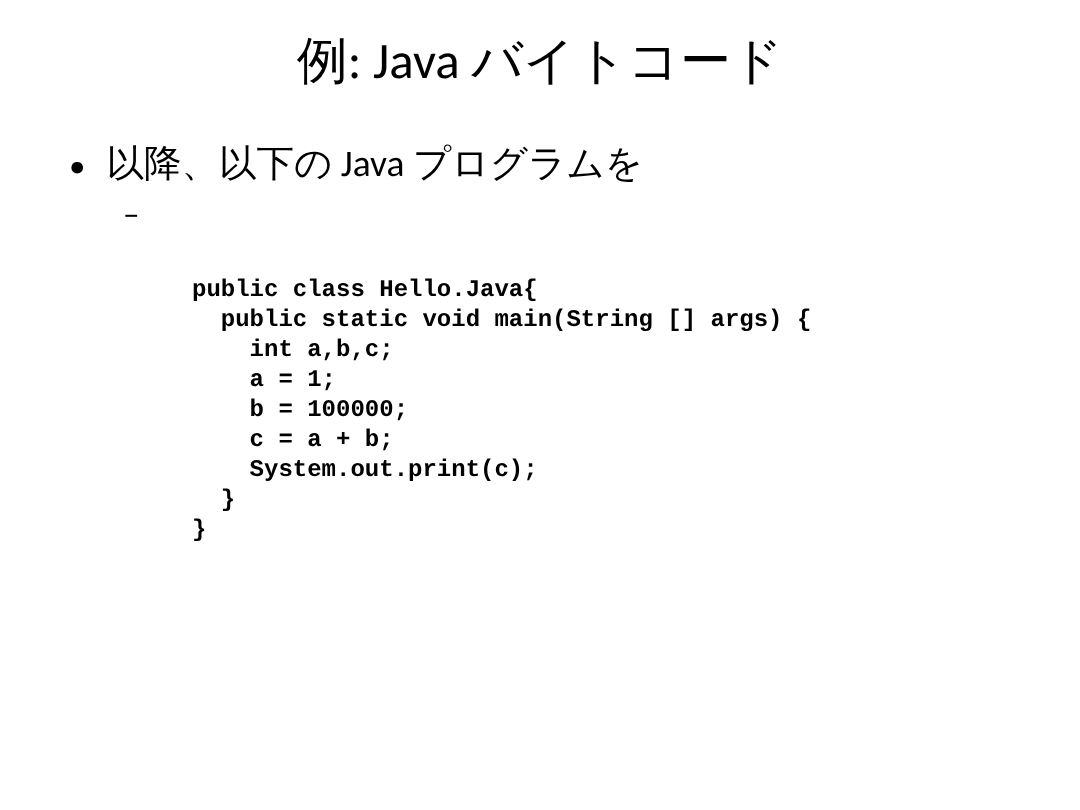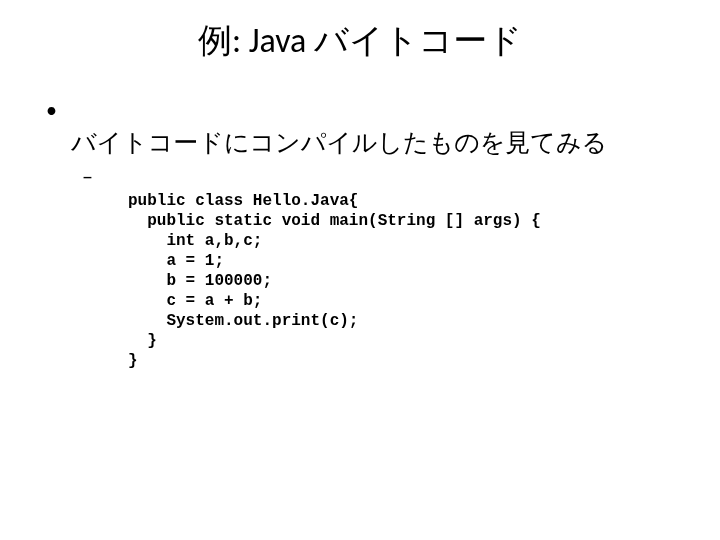--- a/index.html
+++ b/index.html
@@ -46,35 +46,35 @@
     font-family: "Meiryo", "MS PGothic", "Calibri", sans-serif;
   }
   .bullet-level2 .dash {
     margin-right: 8px;
   }
   .code-block {
     font-family: "Courier New", monospace;
     font-size: 16px;
     font-weight: bold;
     white-space: pre;
+    margin-top: 26px;
     margin-left: 88px;
     line-height: 1.25;
   }
 </style>
 </head>
 <body>
 
 <div class="slide">
   <h1 class="title">例: Java バイトコード</h1>
 
   <div class="bullet-level1">
     <span class="dot">•</span>
     <div>
-      <br>
-      <span>バイトコードにコンパイルしたものを見てみる</span>
+      <span>以降、以下の Java プログラムを</span><br>
     </div>
   </div>
 
   <div class="bullet-level2">
     <span class="dash">–</span>
   </div>
 
   <div class="code-block">public class Hello.Java{
   public static void main(String [] args) {
     int a,b,c;

